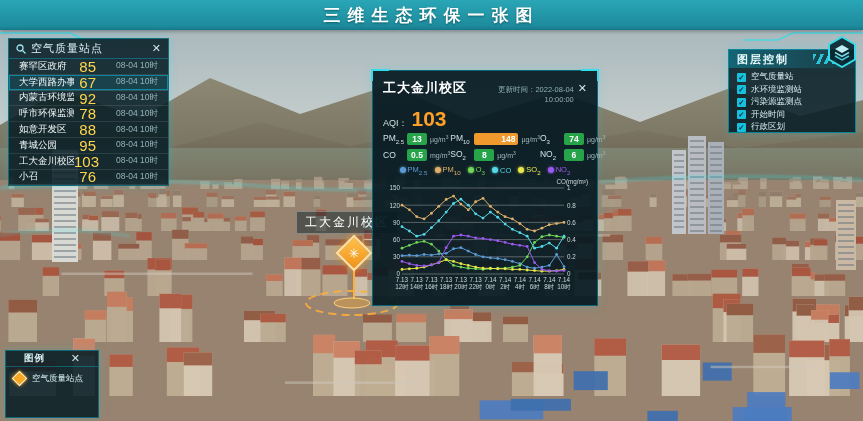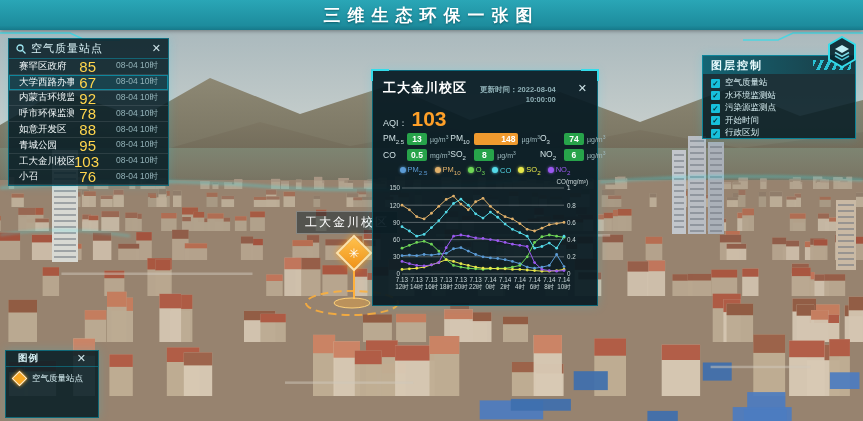--- a/index.html
+++ b/index.html
@@ -38,21 +38,21 @@
   .st-time { width:62px; text-align:right; font-size:8.5px; color:#93b2b8; }
 
   
   .popup { left:372px; top:70px; width:226px; height:236px; padding:8px 10px 6px;
            background:rgba(6,26,34,.93); z-index:25; }
   .popup:before, .popup:after { content:""; position:absolute; top:-2px; width:16px; height:10px; }
   .popup:before { left:-2px; border-top:2px solid #35dcea; border-left:2px solid #35dcea; }
   .popup:after  { right:-2px; border-top:2px solid #35dcea; border-right:2px solid #35dcea; }
   .pp-top { display:flex; align-items:baseline; }
   .pp-title { font-size:13px; font-weight:bold; color:#ffffff; letter-spacing:1px; }
-  .pp-upd { flex:1; text-align:right; font-size:7.5px; color:#8fb0b6; margin-right:22px;font-weight:bold; }
+  .pp-upd { flex:1; text-align:right; font-size:7.5px; color:#8fb0b6; margin-right:4px; }
   .pp-aqi { display:flex; align-items:baseline; margin:3px 0 2px; }
   .pp-aqi-lab { font-size:9px; color:#cfe0e3; margin-right:4px; }
   .pp-aqi-val { font-size:21px; font-weight:bold; color:#ffa028; }
   .pol-grid { display:grid; grid-template-columns:1fr 1.15fr 1fr; row-gap:4px; margin:2px 0 4px; }
   .pol-cell { display:flex; align-items:center; font-size:8.5px; color:#cfe0e3; }
   .pol-nm { width:24px; }
   .pol-nm sub { font-size:6px; }
   .badge { min-width:20px; padding:1px 3px; text-align:center; border-radius:2px;
            color:#fff; font-size:8.5px; font-weight:bold; margin-right:3px; }
   .badge.good { background:#27a34a; }
@@ -60,36 +60,36 @@
   .pol-unit { font-size:7px; color:#9db8bd; }
   .pol-unit sup { font-size:5px; }
   .leg-row { display:flex; justify-content:center; gap:7px; margin:2px 0 3px; }
   .leg-item { display:flex; align-items:center; font-size:7.5px; }
   .leg-dot { width:6px; height:6px; border-radius:50%; margin-right:2px; box-shadow:0 0 3px currentColor; }
   .time-row { display:flex; align-items:center; justify-content:center; gap:5px; font-size:7.5px; color:#cfe0e3; margin-bottom:2px; }
   .time-box { border:1px solid rgba(0,220,255,.5); color:#9fe8f2; padding:1px 3px; font-size:7px; cursor:pointer; }
   .ax { font-size:6.3px; fill:#ccd9da; }
 
   
-  .layers { right:7px; top:55px; width:154px; height:84px; border:1px solid rgba(0,220,255,.5); }
+  .layers { right:7px; top:49px; width:128px; height:84px; border:1px solid rgba(0,220,255,.5); }
   .ly-head { position:relative; height:18px; display:flex; align-items:center; padding:0 8px;
              background:linear-gradient(90deg,rgba(0,220,255,.3),rgba(0,220,255,.05)); }
   .ly-title { font-size:11px; font-weight:bold; color:#e8fbfe; letter-spacing:2px; }
   .ly-stripes { position:absolute; right:4px; top:4px; width:38px; height:10px;
                 background:repeating-linear-gradient(115deg,#2bd1e4 0 3px,transparent 3px 7px); opacity:.9; }
   .ly-body { padding:3px 8px; }
   .ly-row { display:flex; align-items:center; height:12.5px; cursor:pointer; }
   .chk { width:9px; height:9px; background:#17c0dc; border-radius:1px; margin-right:5px;
          display:flex; align-items:center; justify-content:center; color:#04303a; font-size:7.5px; font-weight:bold; }
   .ly-lab { font-size:8.5px; color:#d5ecf0; }
   .hex-ico { position:absolute; right:6px; top:36px; z-index:26; cursor:pointer; }
 
   
   .maplegend { left:5px; top:350px; width:94px; height:68px; }
-  .lg-head { display:flex; align-items:center; height:16px; padding:0 12px; border-bottom:1px solid rgba(0,220,255,.3); }
+  .lg-head { display:flex; align-items:center; height:16px; padding:0 18px; border-bottom:1px solid rgba(0,220,255,.3); }
   .lg-title { flex:1; font-size:9.5px; color:#d9f2f6; font-weight:bold; letter-spacing:1px; }
   .lg-item { display:flex; align-items:center; height:23px; padding:0 6px; cursor:pointer; }
   .dia { width:11px; height:11px; transform:rotate(45deg); margin:0 7px 0 2px; border:1px solid rgba(255,255,255,.8);
          box-shadow:0 0 4px currentColor; }
   .lg-lab { font-size:8.5px; color:#d6eef2; }
 
   
   .mk-label { position:absolute; left:296px; top:211px; z-index:10; padding:2px 8px;
               background:rgba(15,35,45,.5); border:1px solid rgba(255,255,255,.3);
               color:#ffffff; font-size:12px; letter-spacing:2px; white-space:nowrap; }

